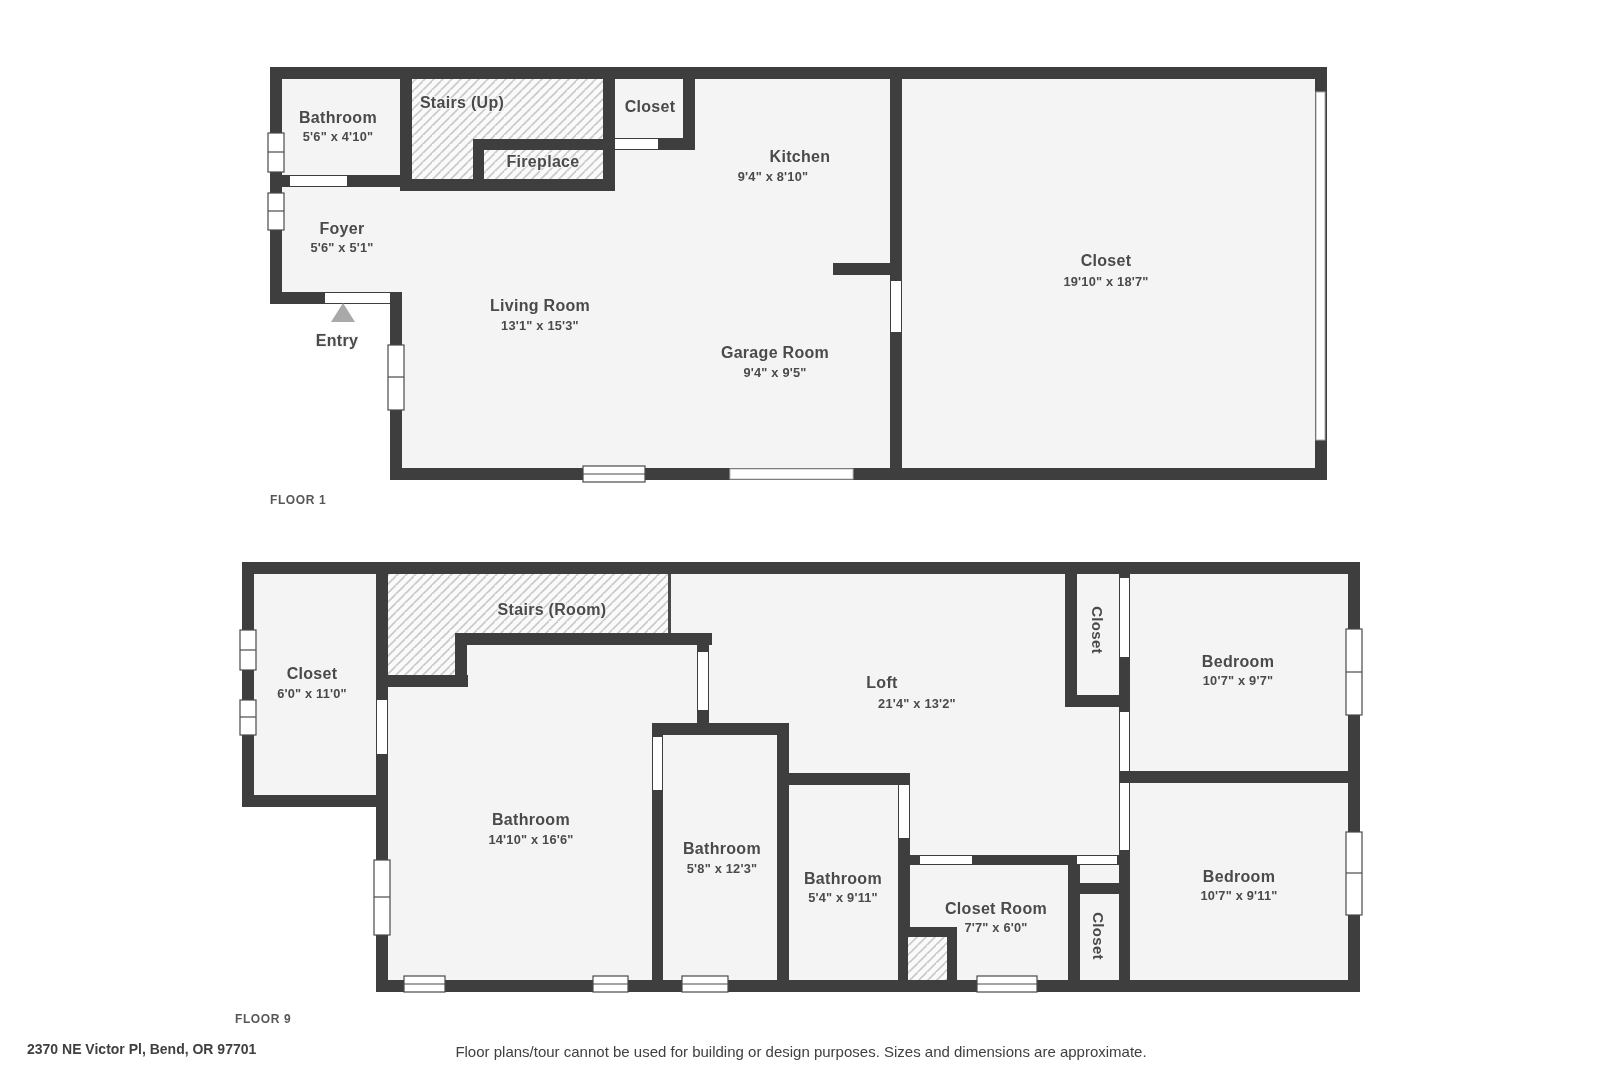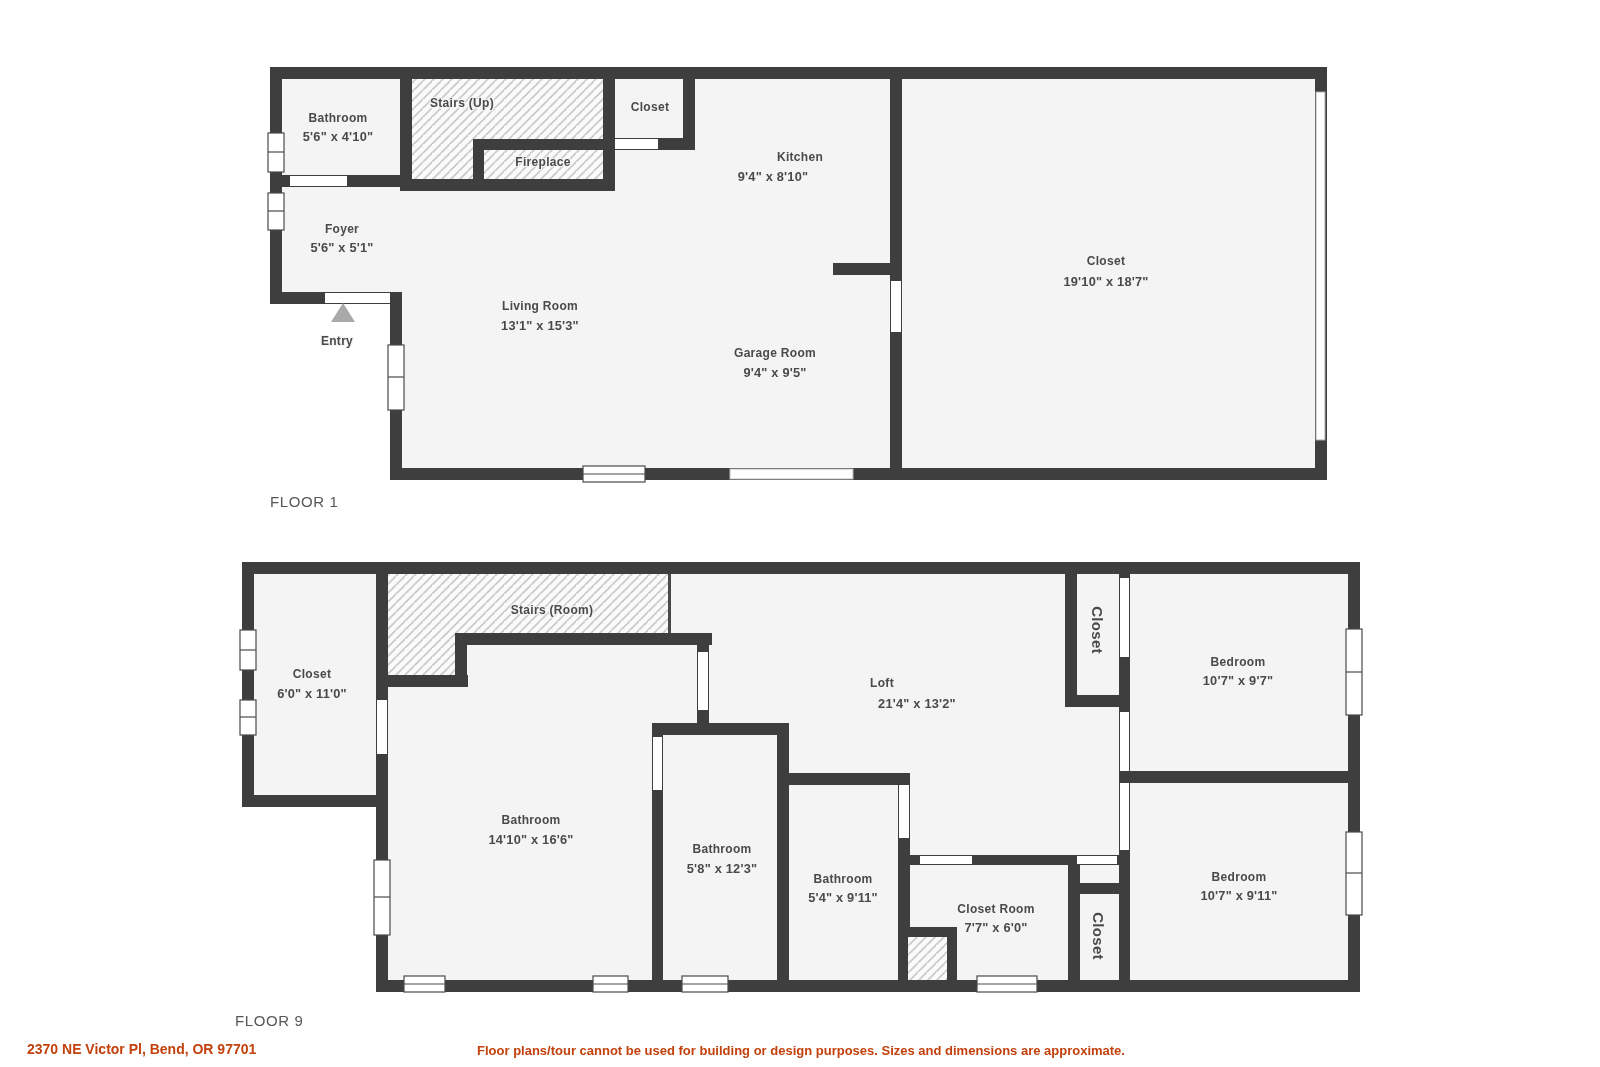--- a/index.html
+++ b/index.html
@@ -2,27 +2,27 @@
 <html style="--wall: #3e3e3e; --floor: #f4f4f4; --hatch_fill: #fafafa; --hatch_line: #c9c9c9; --label: #4a4a4a; --floor_tag: #575757; --entry_arrow: #a9a9a9; --door: #ffffff; --window_frame: #4a4a4a;"><head>
 <meta charset="utf-8">
 <style>
   html,body{margin:0;padding:0;background:#fff;}
   #stage{position:relative;width:1600px;height:1067px;background:#fff;overflow:hidden;
          font-family:"Liberation Sans", sans-serif;}
   #plan-svg{position:absolute;left:0;top:0;}
   .name,.dims,.tag,.footer-text{position:absolute;white-space:nowrap;color:var(--label);
     transform:translate(-50%,-50%);text-align:center;
     text-shadow:-1px -1px 0 var(--floor),1px -1px 0 var(--floor),-1px 1px 0 var(--floor),1px 1px 0 var(--floor),0 0 4px var(--floor);}
-  .name{font-size:12px;font-weight:700;letter-spacing:.3px;}
+  .name{font-size:16px;font-weight:700;letter-spacing:.3px;}
   .dims{font-size:12.8px;font-weight:700;letter-spacing:.2px;}
   .vert{transform:translate(-50%,-50%) rotate(90deg);font-size:15px;}
-  .tag{transform:none;font-size:15px;font-weight:400;letter-spacing:.6px;color:var(--floor_tag);text-shadow:none;text-align:right;}
-  .footer-text{text-shadow:none;color:#c2410c;}
+  .tag{transform:none;font-size:12px;font-weight:700;letter-spacing:.6px;color:var(--floor_tag);text-shadow:none;text-align:right;}
+  .footer-text{text-shadow:none;color:#404040;}
   #address{transform:none;font-size:14px;font-weight:700;}
-  #disclaimer{transform:translateX(-50%);font-size:13px;font-weight:700;text-align:right;}
+  #disclaimer{transform:translateX(-50%);font-size:15px;font-weight:400;text-align:right;}
 </style>
 </head>
 <body>
 
 <div id="stage">
 
 <svg id="plan-svg" width="1600" height="1067" viewBox="0 0 1600 1067">
   <defs>
     <pattern id="hatch" width="9" height="9" patternUnits="userSpaceOnUse">
       <rect width="9" height="9" fill="var(--hatch_fill)"></rect>

